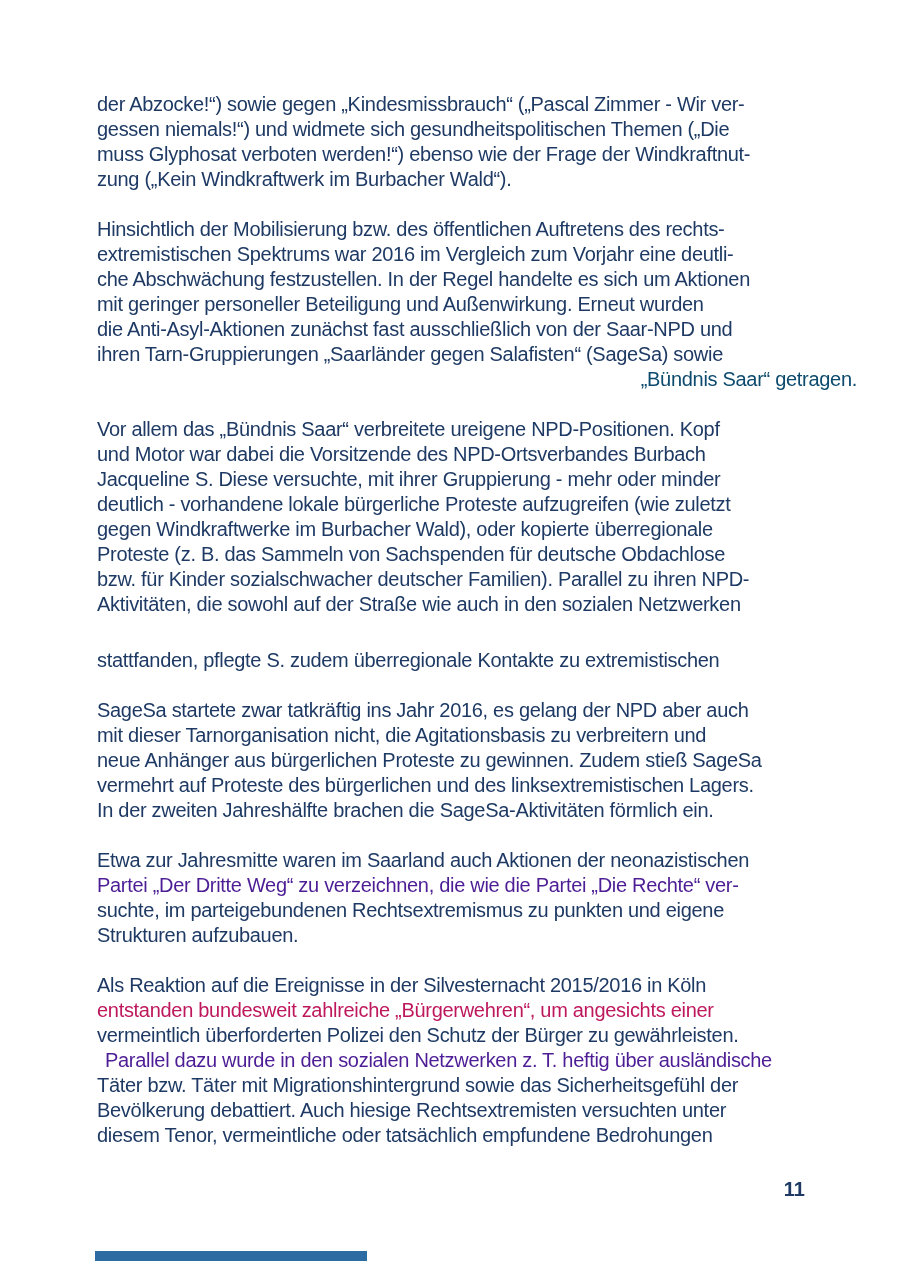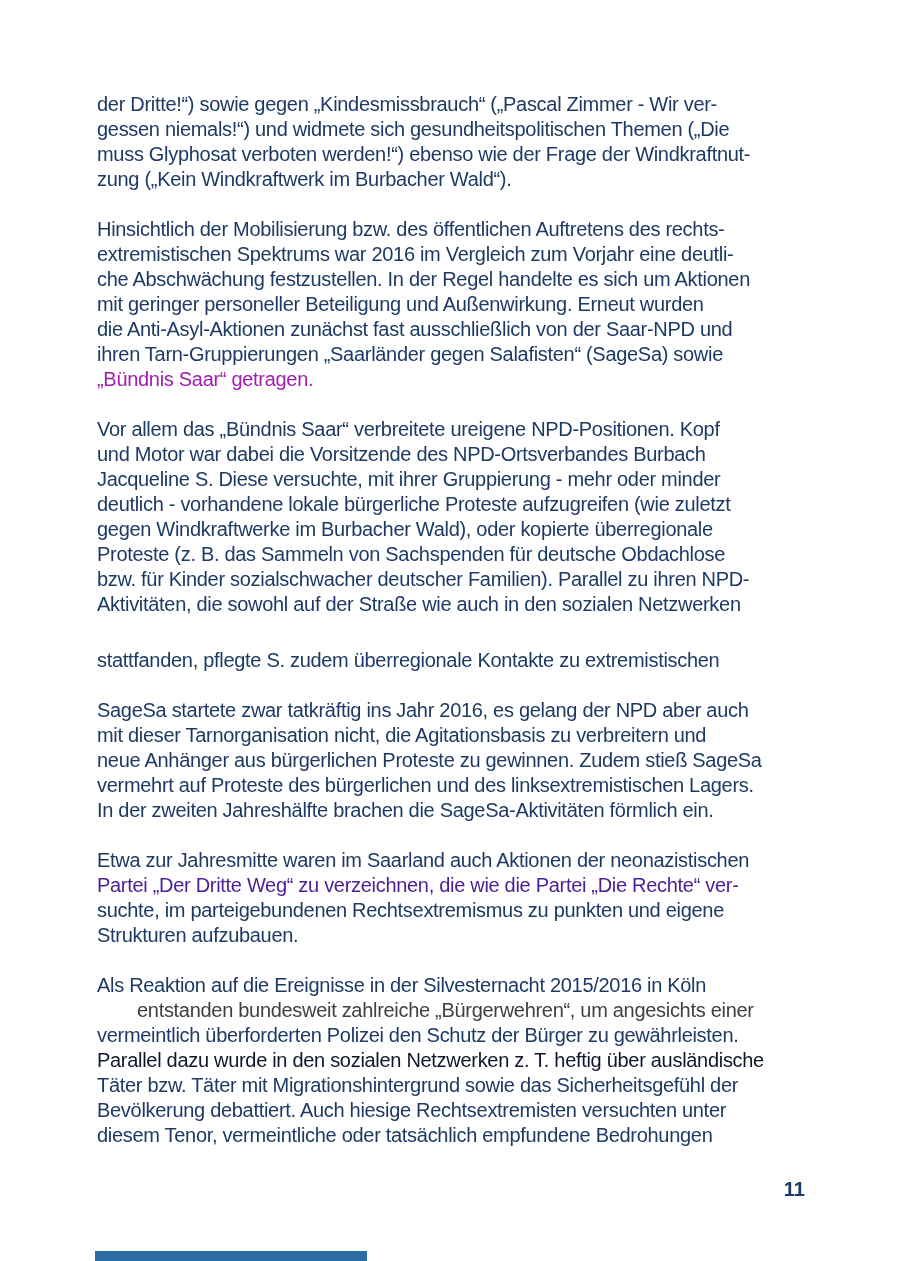--- a/index.html
+++ b/index.html
@@ -49,33 +49,33 @@
     width: 272px;
     height: 10px;
   }
 </style>
 </head>
 <body>
 
 <div class="page">
   <div class="text-block">
       <div class="paragraph">
-        <div class="line" style="color: rgb(30, 58, 100);">der Dritte!“) sowie gegen „Kindesmissbrauch“ („Pascal Zimmer - Wir ver-</div>
+        <div class="line" style="color: rgb(30, 58, 100);">der Abzocke!“) sowie gegen „Kindesmissbrauch“ („Pascal Zimmer - Wir ver-</div>
         <div class="line" style="color: rgb(30, 58, 100);">gessen niemals!“) und widmete sich gesundheitspolitischen Themen („Die</div>
         <div class="line" style="color: rgb(30, 58, 100);">muss Glyphosat verboten werden!“) ebenso wie der Frage der Windkraftnut-</div>
         <div class="line" style="color: rgb(30, 58, 100);">zung („Kein Windkraftwerk im Burbacher Wald“).</div>
       </div>
       <div class="paragraph">
         <div class="line" style="color: rgb(30, 58, 100);">Hinsichtlich der Mobilisierung bzw. des öffentlichen Auftretens des rechts-</div>
         <div class="line" style="color: rgb(30, 58, 100);">extremistischen Spektrums war 2016 im Vergleich zum Vorjahr eine deutli-</div>
         <div class="line" style="color: rgb(30, 58, 100);">che Abschwächung festzustellen. In der Regel handelte es sich um Aktionen</div>
         <div class="line" style="color: rgb(30, 58, 100);">mit geringer personeller Beteiligung und Außenwirkung. Erneut wurden</div>
         <div class="line" style="color: rgb(30, 58, 100);">die Anti-Asyl-Aktionen zunächst fast ausschließlich von der Saar-NPD und</div>
         <div class="line" style="color: rgb(30, 58, 100);">ihren Tarn-Gruppierungen „Saarländer gegen Salafisten“ (SageSa) sowie</div>
-        <div class="line" style="color: #a21caf;">„Bündnis Saar“ getragen.</div>
+        <div class="line" style="color: #0c4a6e; text-align: right;">„Bündnis Saar“ getragen.</div>
       </div>
       <div class="paragraph">
         <div class="line" style="color: rgb(30, 58, 100);">Vor allem das „Bündnis Saar“ verbreitete ureigene NPD-Positionen. Kopf</div>
         <div class="line" style="color: rgb(30, 58, 100);">und Motor war dabei die Vorsitzende des NPD-Ortsverbandes Burbach</div>
         <div class="line" style="color: rgb(30, 58, 100);">Jacqueline S. Diese versuchte, mit ihrer Gruppierung - mehr oder minder</div>
         <div class="line" style="color: rgb(30, 58, 100);">deutlich - vorhandene lokale bürgerliche Proteste aufzugreifen (wie zuletzt</div>
         <div class="line" style="color: rgb(30, 58, 100);">gegen Windkraftwerke im Burbacher Wald), oder kopierte überregionale</div>
         <div class="line" style="color: rgb(30, 58, 100);">Proteste (z. B. das Sammeln von Sachspenden für deutsche Obdachlose</div>
         <div class="line" style="color: rgb(30, 58, 100);">bzw. für Kinder sozialschwacher deutscher Familien). Parallel zu ihren NPD-</div>
         <div class="line" style="color: rgb(30, 58, 100);">Aktivitäten, die sowohl auf der Straße wie auch in den sozialen Netzwerken</div>
@@ -89,23 +89,23 @@
         <div class="line" style="color: rgb(30, 58, 100);">In der zweiten Jahreshälfte brachen die SageSa-Aktivitäten förmlich ein.</div>
       </div>
       <div class="paragraph">
         <div class="line" style="color: rgb(30, 58, 100);">Etwa zur Jahresmitte waren im Saarland auch Aktionen der neonazistischen</div>
         <div class="line" style="color: #4c1d95;">Partei „Der Dritte Weg“ zu verzeichnen, die wie die Partei „Die Rechte“ ver-</div>
         <div class="line" style="color: rgb(30, 58, 100);">suchte, im parteigebundenen Rechtsextremismus zu punkten und eigene</div>
         <div class="line" style="color: rgb(30, 58, 100);">Strukturen aufzubauen.</div>
       </div>
       <div class="paragraph">
         <div class="line" style="color: rgb(30, 58, 100);">Als Reaktion auf die Ereignisse in der Silvesternacht 2015/2016 in Köln</div>
-        <div class="line" style="color: #404040; margin-left: 40px;">entstanden bundesweit zahlreiche „Bürgerwehren“, um angesichts einer</div>
+        <div class="line" style="color: #be185d;">entstanden bundesweit zahlreiche „Bürgerwehren“, um angesichts einer</div>
         <div class="line" style="color: rgb(30, 58, 100);">vermeintlich überforderten Polizei den Schutz der Bürger zu gewährleisten.</div>
-        <div class="line" style="color: #0f172a;">Parallel dazu wurde in den sozialen Netzwerken z. T. heftig über ausländische</div>
+        <div class="line" style="color: #4c1d95; margin-left: 8px;">Parallel dazu wurde in den sozialen Netzwerken z. T. heftig über ausländische</div>
         <div class="line" style="color: rgb(30, 58, 100);">Täter bzw. Täter mit Migrationshintergrund sowie das Sicherheitsgefühl der</div>
         <div class="line" style="color: rgb(30, 58, 100);">Bevölkerung debattiert. Auch hiesige Rechtsextremisten versuchten unter</div>
         <div class="line" style="color: rgb(30, 58, 100);">diesem Tenor, vermeintliche oder tatsächlich empfundene Bedrohungen</div>
       </div>
     </div>
   <div class="page-number" style="color: rgb(30, 58, 100);">11</div>
   <div class="footer-bar" style="background: rgb(45, 108, 162);"></div>
 </div>
 
 </body></html>

